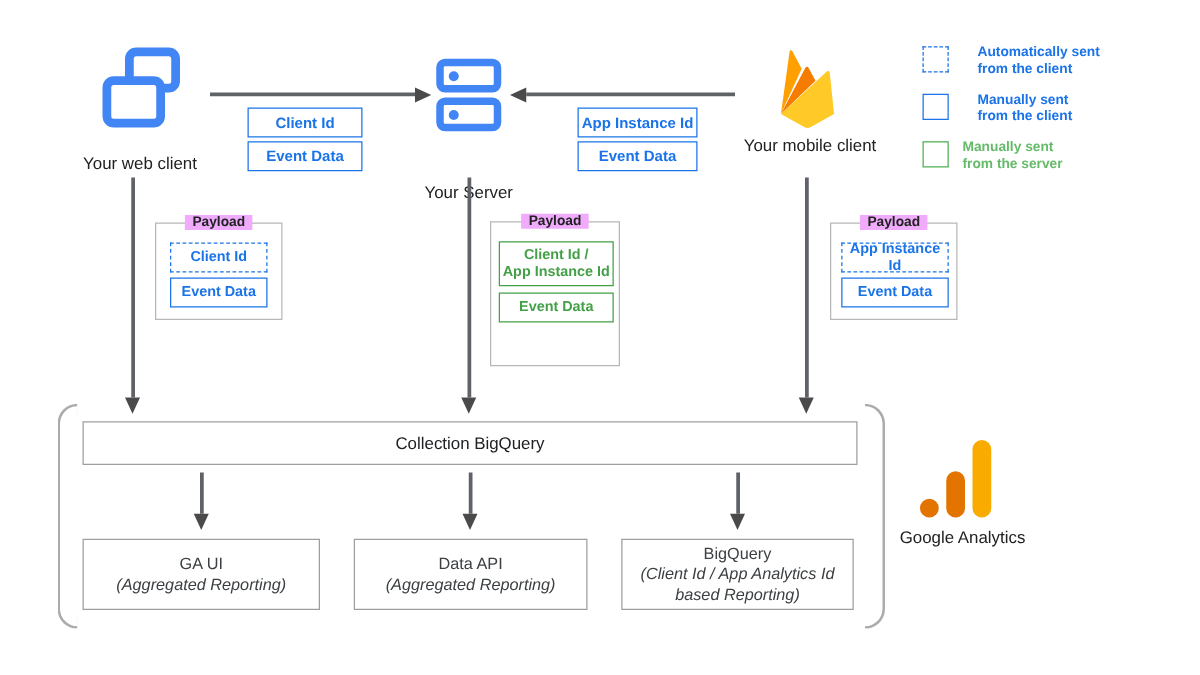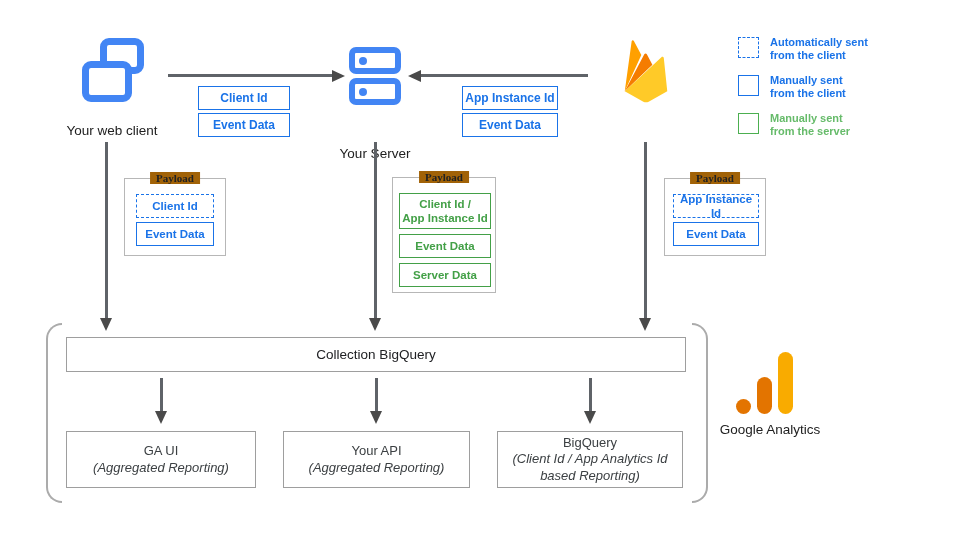--- a/index.html
+++ b/index.html
@@ -32,26 +32,26 @@
   
   .tag{position:absolute;height:24px;border:1.5px solid #1a73e8;background:#fff;
     color:#1a73e8;font-size:12px;font-weight:bold;display:flex;align-items:center;
     justify-content:center;box-sizing:border-box;}
   
   .lg-swatch{position:absolute;left:738px;width:21px;height:21px;background:#fff;box-sizing:border-box;}
   .lg-dashed{border:1.5px dashed #1a73e8;}
   .lg-blue{border:1.5px solid #1a73e8;}
   .lg-green{border:1.5px solid #4CAF50;}
   .lg-text{position:absolute;left:770px;font-size:11px;line-height:13px;font-weight:bold;}
-  .lg-text.blue{color:#1a73e8;}
+  .lg-text.blue{color:#1a73e8;margin-left:12px;}
   .lg-text.green{color:#66BB6A;}
   
   .payload{position:absolute;border:1px solid #b7b7b7;background:#fff;box-sizing:border-box;}
   .payload .ptitle{position:absolute;top:-7px;left:50%;transform:translateX(-50%);
-    background:#a16207;padding:0 6px;font-size:11px;font-weight:bold;color:#212121;white-space:nowrap;font-family:Liberation Serif, serif;}
+    background:#f0abfc;padding:0 6px;font-size:11px;font-weight:bold;color:#212121;white-space:nowrap;}
   .pitem{position:absolute;background:#fff;box-sizing:border-box;display:flex;align-items:center;
     justify-content:center;text-align:center;font-size:11.5px;font-weight:bold;white-space:pre-line;line-height:14px;}
   .pitem.dashed-blue{border:1.5px dashed #1a73e8;color:#1a73e8;}
   .pitem.solid-blue{border:1.5px solid #1a73e8;color:#1a73e8;}
   .pitem.solid-green{border:1.5px solid #43A047;color:#43A047;}
   
   .bracket{position:absolute;top:323px;width:16px;height:180px;box-sizing:border-box;}
   .bracket.l{left:46px;border:2px solid #ababab;border-right:none;border-radius:16px 0 0 16px;}
   .bracket.r{left:692px;border:2px solid #ababab;border-left:none;border-radius:0 16px 16px 0;}
   .endpoint{position:absolute;left:66px;top:337px;width:620px;height:35px;border:1px solid #9e9e9e;
@@ -88,20 +88,21 @@
         <div class="dot"></div>
       </div>
   </div>
   <div class="nodelabel" style="left:315px;top:111px;width:120px;margin-top:35px;">Your Server</div>
 
   <svg class="fbicon" viewBox="0 0 56 64">
     <path fill="#FFA000" d="M8 52 L14.5 5 c0.15,-1.1 1.6,-1.3 2.1,-0.35 l7 13.2 Z"></path>
     <path fill="#F57C00" d="M8 52 L34 27 L28.8 17.1 c-0.5,-0.95 -1.9,-0.95 -2.4,0 Z"></path>
     <path fill="#FFCA28" d="M8 52 L42.5 20 c0.8,-0.75 2.1,-0.3 2.25,0.75 L48 52 l-17.5 9.8 c-1.55,0.85 -3.45,0.85 -5,0 Z"></path>
   </svg>
+  <div class="nodelabel" style="left:578px;top:109px;width:140px;">Your mobile client</div>
 
   <div>
     <div class="hline" style="left:168px;top:74px;width:166px;"></div>
     <div class="head-right" style="left:332px;top:69.5px;"></div>
   </div>
   <div class="tag" style="left:198px;top:86px;width:92px;">Client Id</div>
   <div class="tag" style="left:198px;top:113px;width:92px;">Event Data</div>
 
   <div>
     <div class="head-left" style="left:408px;top:69.5px;"></div>
@@ -145,21 +146,20 @@
     <span class="ptitle">Payload</span>
     <div class="pitem dashed-blue" style="left:11px;top:15px;width:78px;height:24px;">Client Id</div>
     <div class="pitem solid-blue" style="left:11px;top:43px;width:78px;height:24px;">Event Data</div>
   </div>
 
   <div class="payload" style="left:392px;top:177px;width:104px;height:116px;">
     <span class="ptitle">Payload</span>
     <div class="pitem solid-green" style="left:6px;top:15px;width:92px;height:36px;">Client Id /
 App Instance Id</div>
     <div class="pitem solid-green" style="left:6px;top:56px;width:92px;height:24px;">Event Data</div>
-    <div class="pitem solid-green" style="left:6px;top:85px;width:92px;height:24px;">Server Data</div>
   </div>
 
   <div class="payload" style="left:664px;top:178px;width:102px;height:78px;">
     <span class="ptitle">Payload</span>
     <div class="pitem dashed-blue" style="left:8px;top:15px;width:86px;height:24px;">App Instance Id</div>
     <div class="pitem solid-blue" style="left:8px;top:43px;width:86px;height:24px;">Event Data</div>
   </div>
 
   <div class="bracket l"></div>
   <div class="bracket r"></div>
@@ -179,21 +179,21 @@
   <div>
     <div class="vline" style="left:589px;top:378px;height:33px;"></div>
     <div class="head-down" style="left:584px;top:411px;"></div>
   </div>
 
   <div class="outbox" style="left:66px;width:190px;">
     <div>GA UI</div>
     <div class="sub">(Aggregated Reporting)</div>
   </div>
   <div class="outbox" style="left:283px;width:187px;">
-    <div>Your API</div>
+    <div>Data API</div>
     <div class="sub">(Aggregated Reporting)</div>
   </div>
   <div class="outbox" style="left:497px;width:186px;">
     <div>BigQuery</div>
     <div class="sub" style="width:170px;">(Client Id / App Analytics Id based Reporting)</div>
   </div>
 
   <div class="galogo">
     <div class="dotm"></div>
     <div class="bar-mid"></div>

